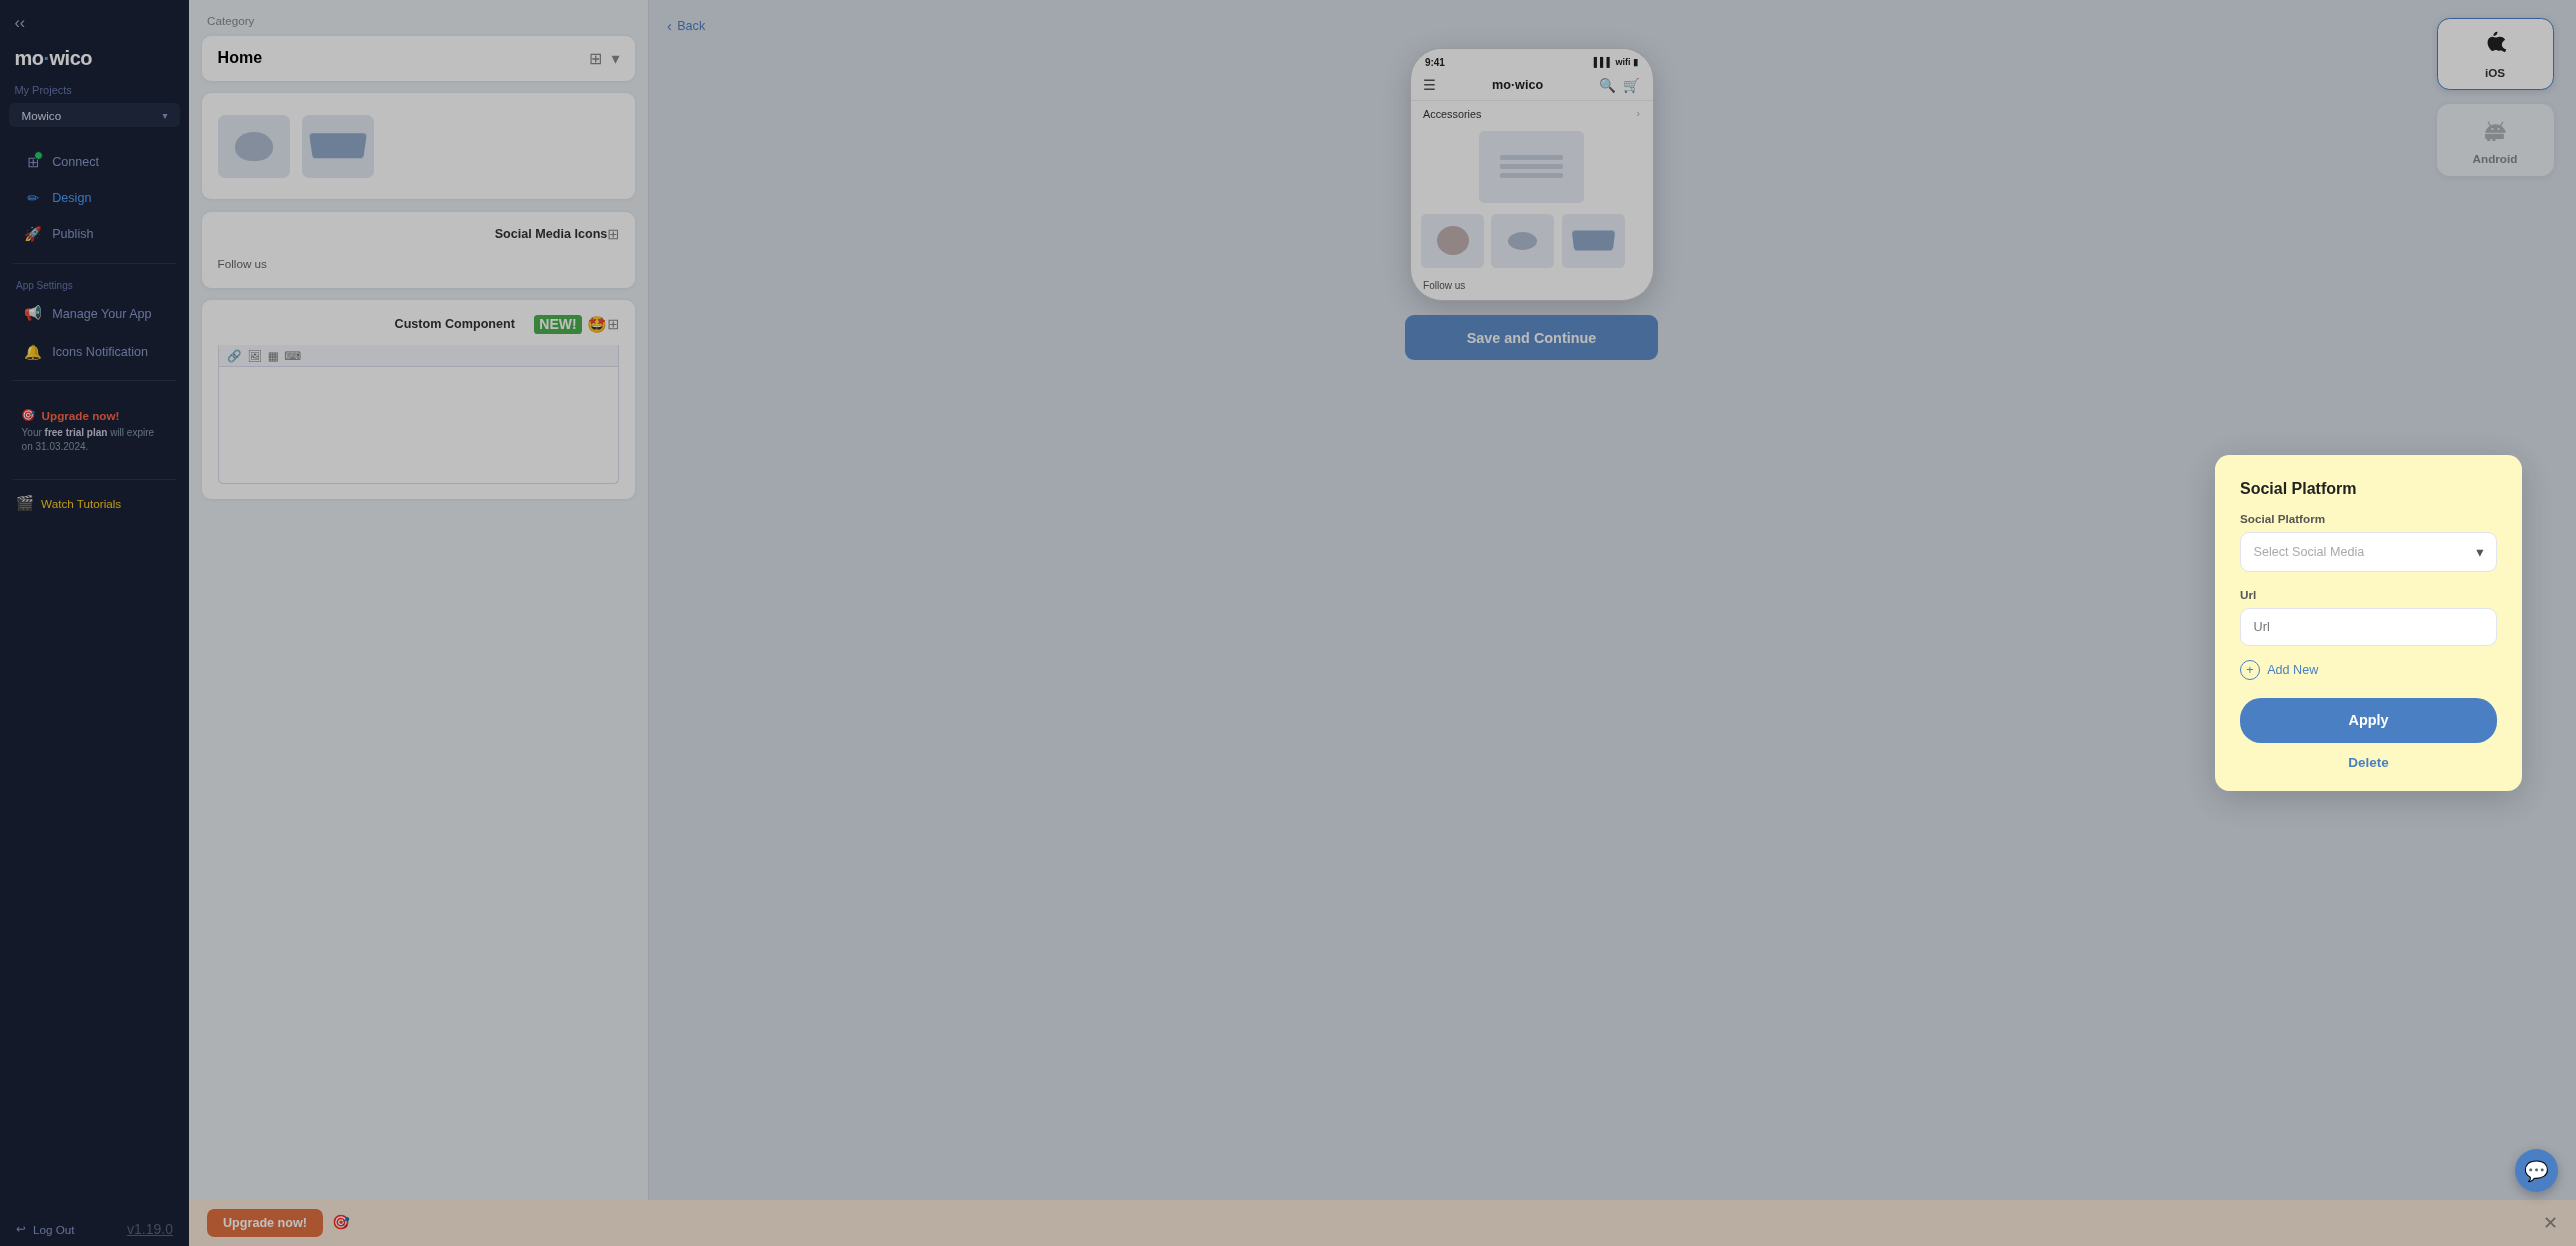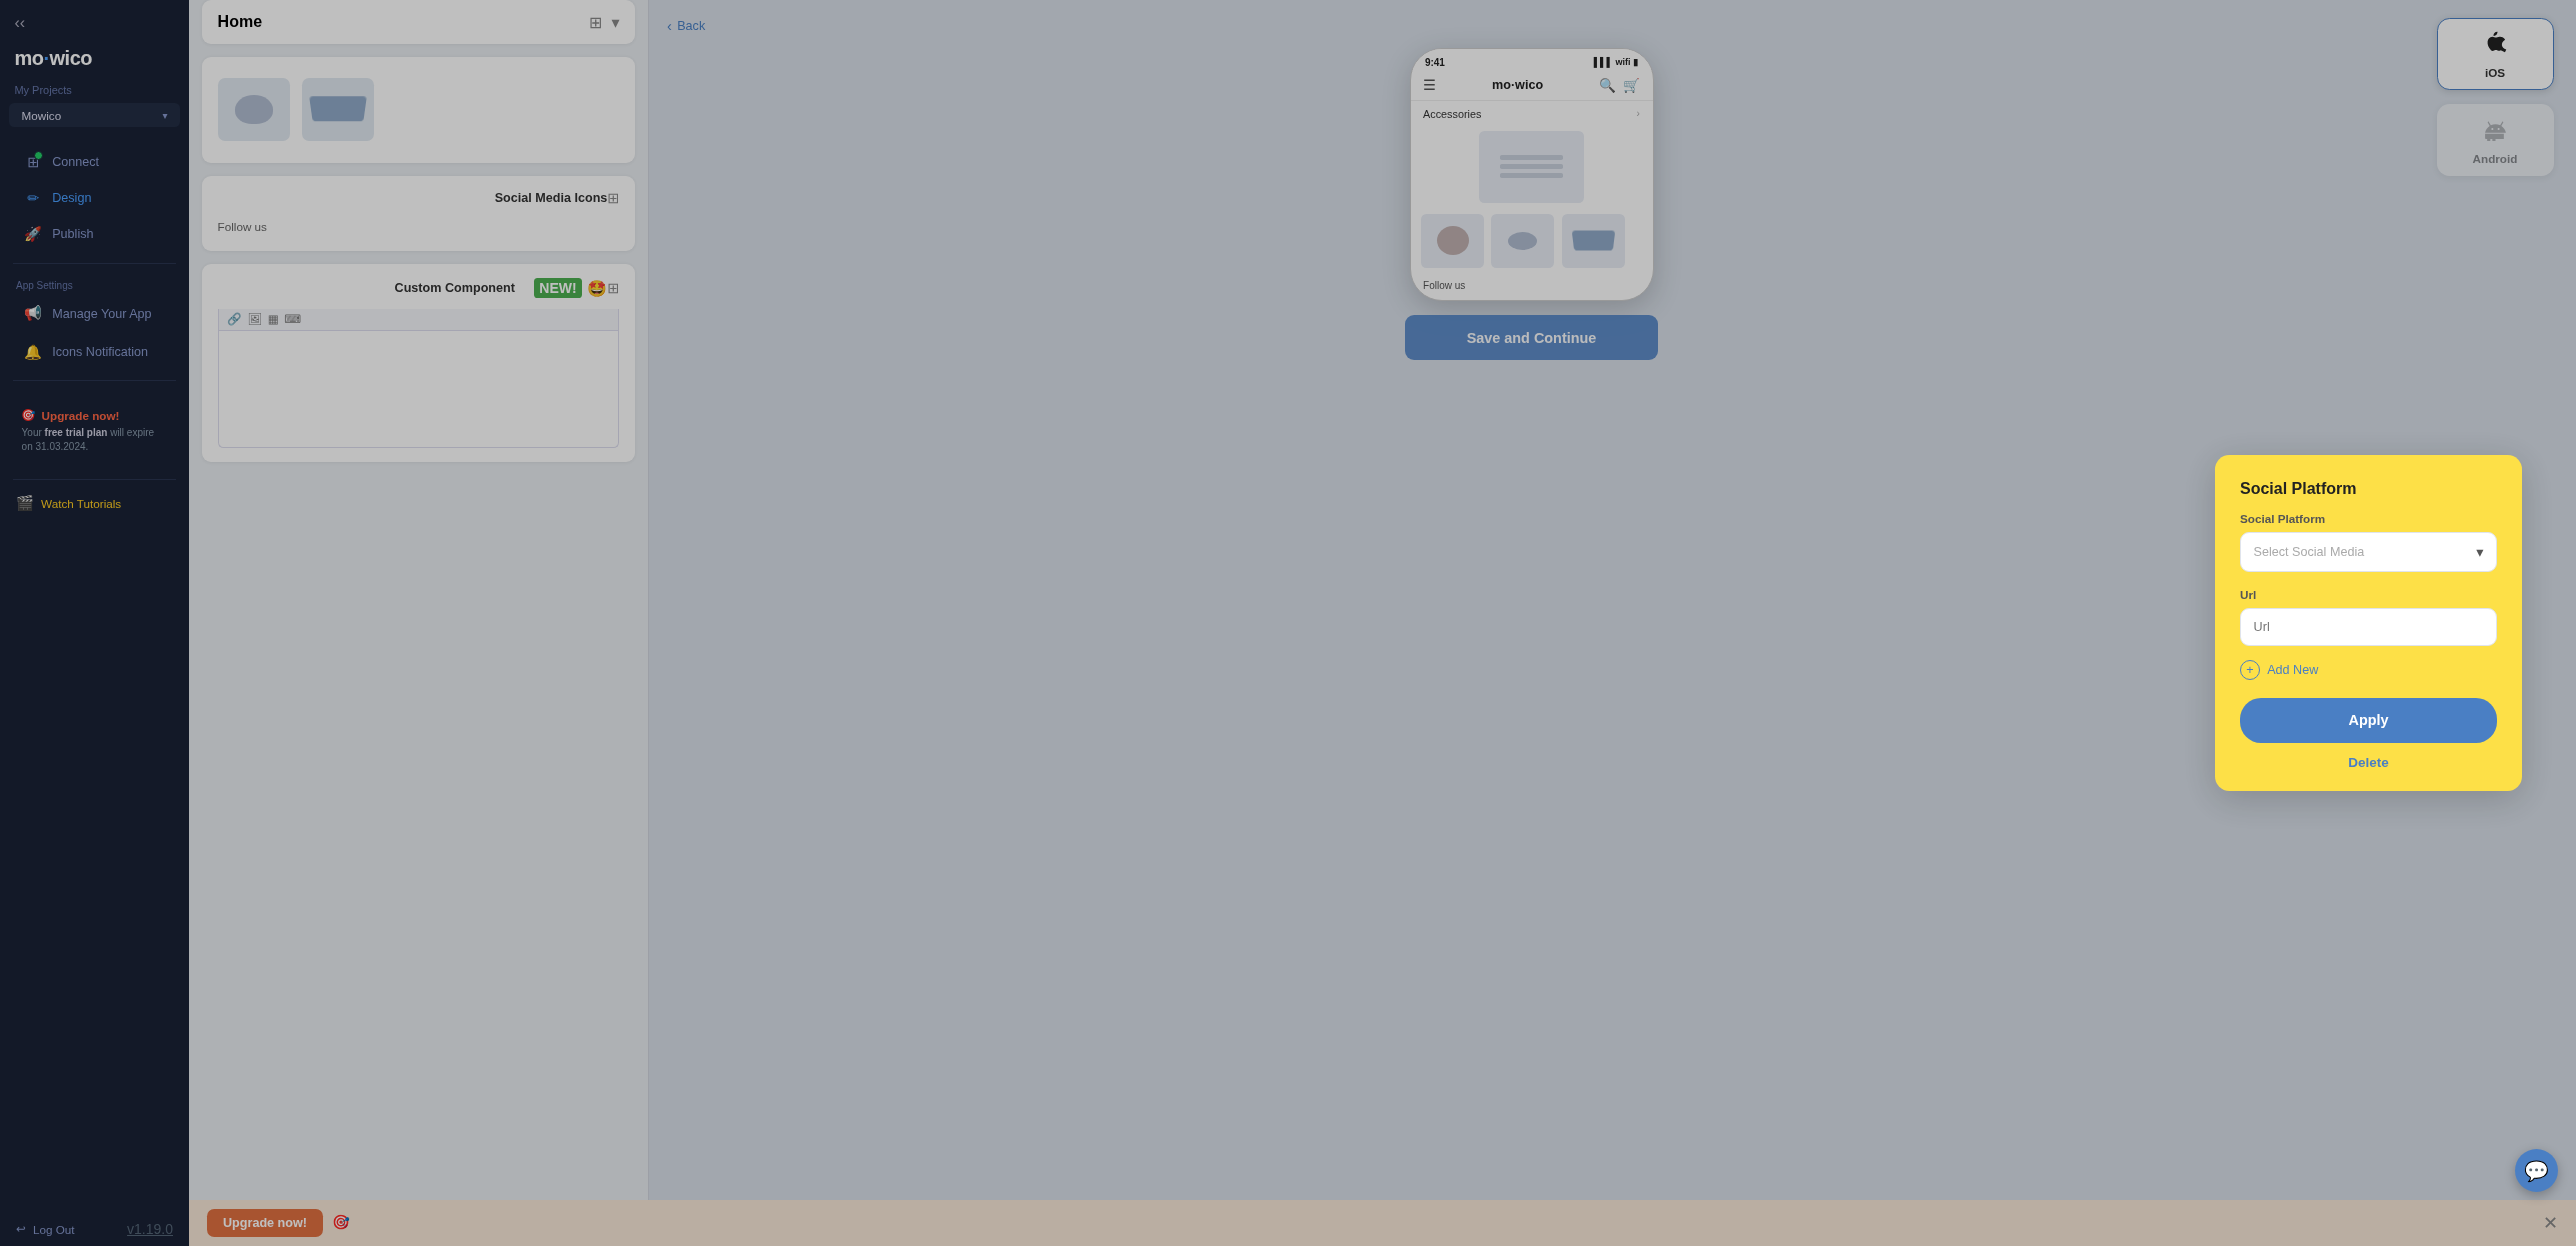--- a/index.html
+++ b/index.html
@@ -348,21 +348,21 @@
       position: fixed;
       top: 0; left: 0; right: 0; bottom: 0;
       background: rgba(0,0,0,0.25);
       z-index: 100;
       display: flex;
       align-items: center;
       justify-content: flex-end;
       padding-right: 54px;
     }
     .social-modal {
-      background: #fde047;
+      background: #fef9c3;
       border-radius: 14.4px;
       padding: 25px 25px 21.6px;
       width: 307px;
       box-shadow: 0 7.2px 36px rgba(0,0,0,0.18);
     }
     .modal-title { font-size: 16px; font-weight: 700; color: #222; margin-bottom: 14.4px; }
     .modal-label { font-size: 11.7px; font-weight: 600; color: #555; margin-bottom: 7.2px; }
     .modal-select-row {
       display: flex; align-items: center; justify-content: space-between;
       border: 1.4px solid #e0e4ec; border-radius: 9px;
@@ -497,20 +497,21 @@
       </div>
       <span class="version-text">v1.19.0</span>
     </div>
   </div>
 </div>
 
 <div class="main-area">
   <div class="content-row">
 
     <div class="category-panel">
+      <div class="category-header">Category</div>
 
       <div class="home-row">
         <span class="home-label">Home</span>
         <div class="home-actions">
           <span class="icon-btn">⊞</span>
           <span class="icon-btn">▾</span>
         </div>
       </div>
 
       <div class="component-card">

